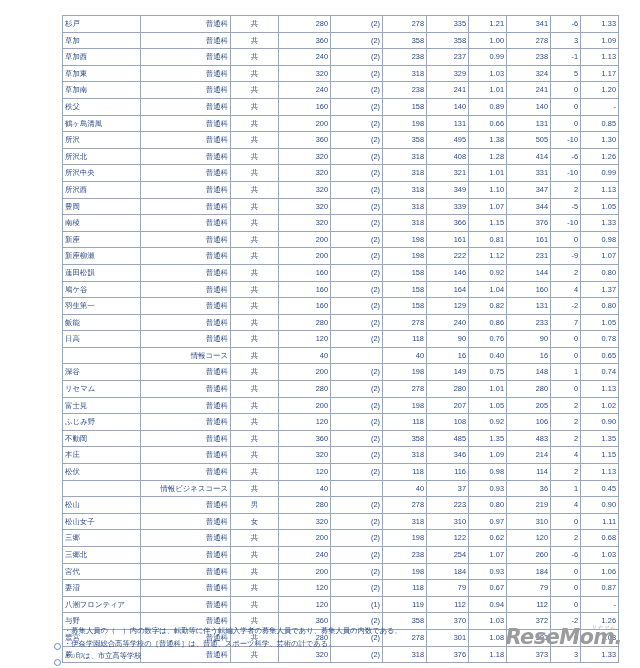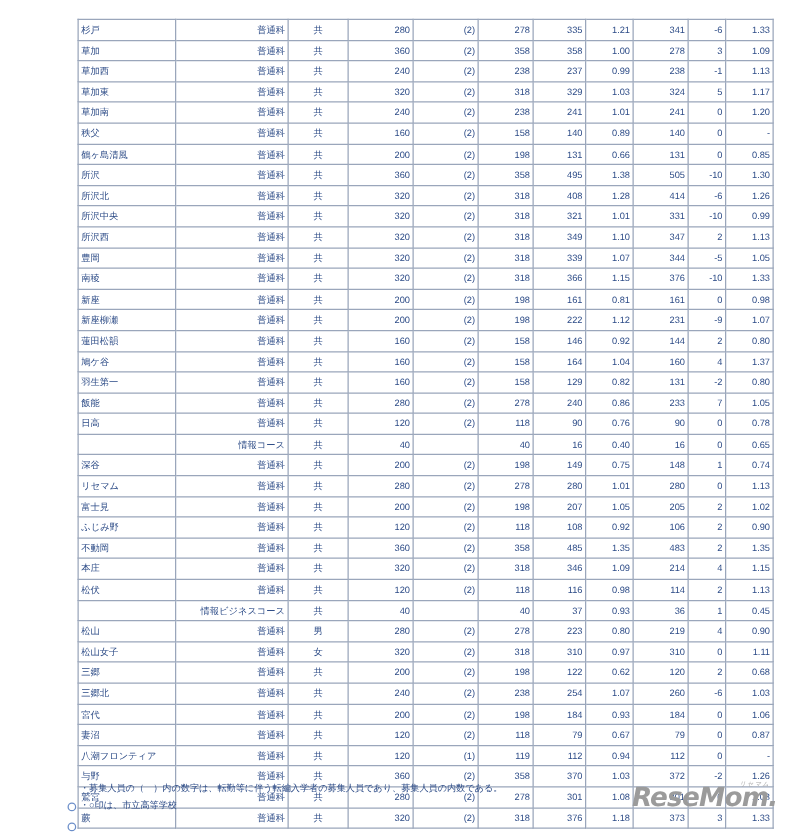--- a/index.html
+++ b/index.html
@@ -87,21 +87,21 @@
 
   
   .notes {
     position: absolute;
     left: 64px;
     top: 625px;
     font-size: 7.3px;
     color: #2b4a86;
     line-height: 12.6px;
   }
-  .notes div { white-space: nowrap; }
+  .notes div { white-space: nowrap; font-family: Liberation Mono, monospace; }
 
   
   .logo {
     position: absolute;
     right: 18px;
     bottom: 14px;
     width: 120px;
     height: 30px;
     text-align: right;
     font-style: italic;
@@ -693,20 +693,21 @@
           <td class="num">1.18</td>
           <td class="num">373</td>
           <td class="num">3</td>
           <td class="num">1.33</td>
         </tr>
       </tbody>
   </table>
 
   <div class="notes">
       <div>・募集人員の（　）内の数字は、転勤等に伴う転編入学者の募集人員であり、募集人員の内数である。</div>
+      <div>・伊奈学園総合高等学校の［普通科］は、普通、スポーツ科学、芸術の計である。</div>
       <div>・○印は、市立高等学校</div>
     </div>
 
   <div class="logo">
     <span class="logo-ruby">リセマム</span>
     <span class="logo-text">ReseMom.</span>
   </div>
 
 </div>
 

